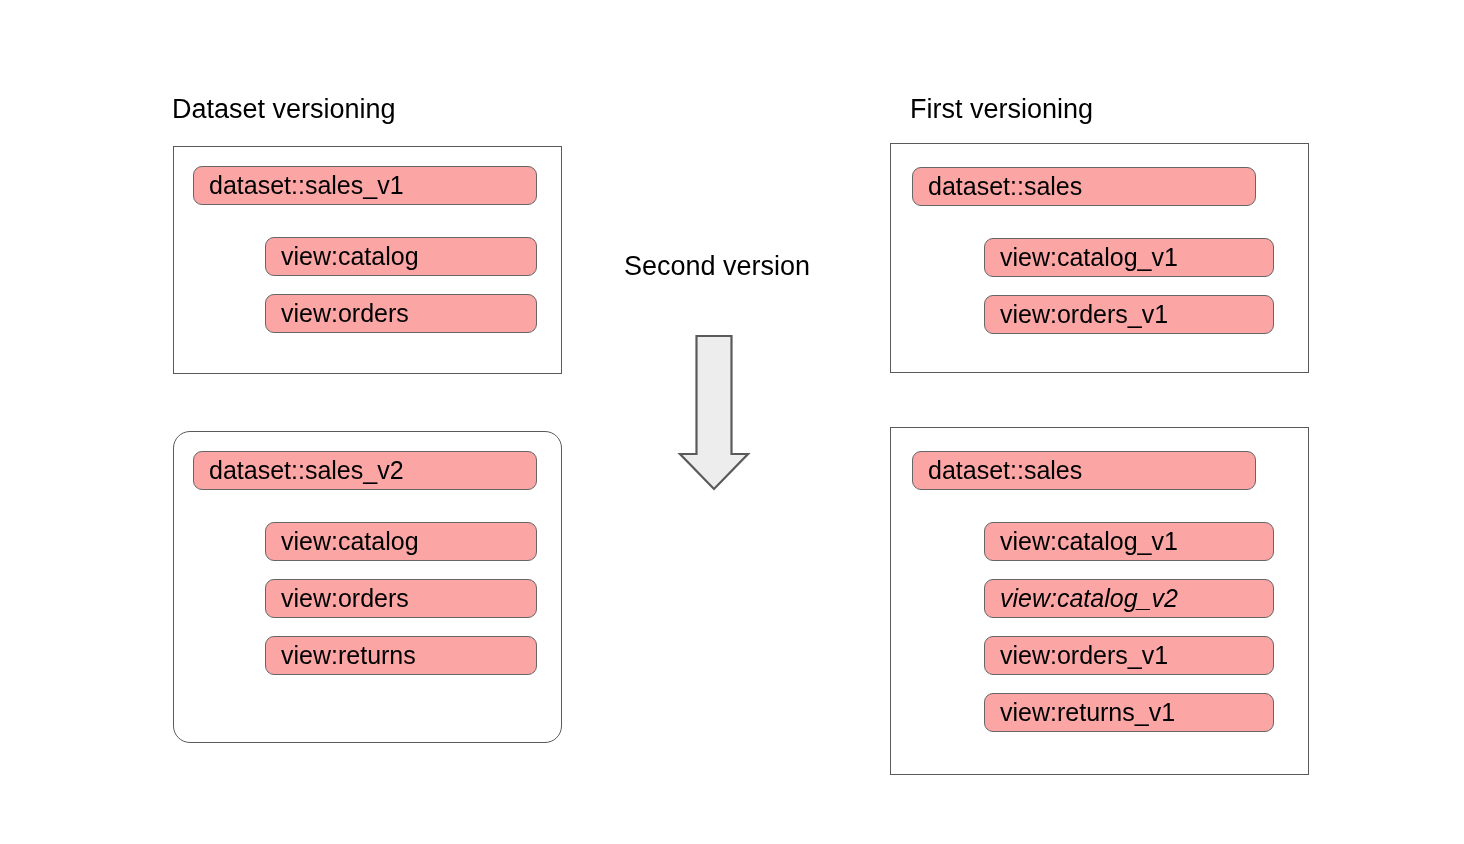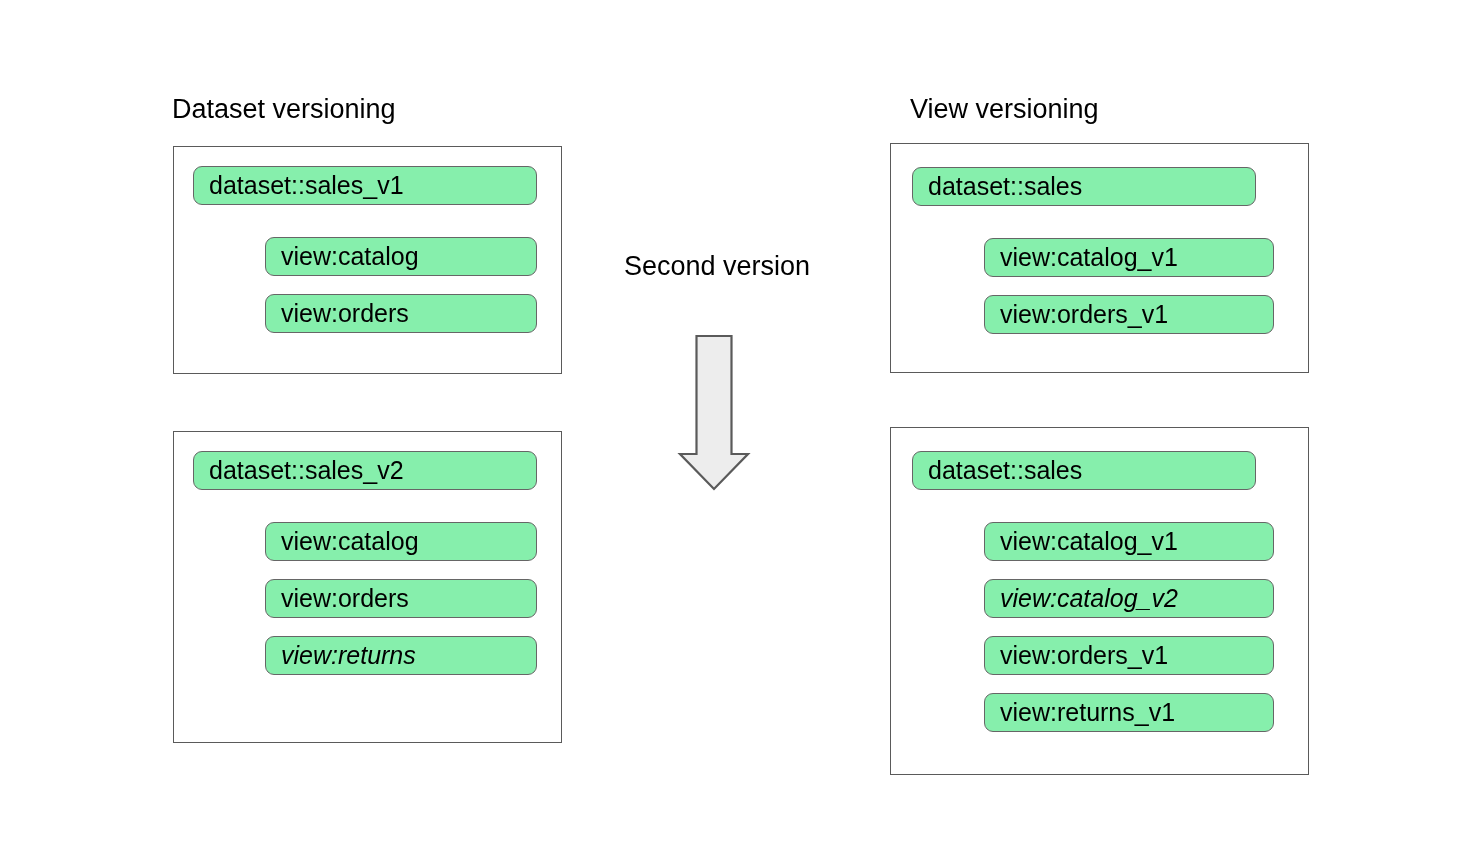--- a/index.html
+++ b/index.html
@@ -33,21 +33,21 @@
     position: absolute;
     box-sizing: border-box;
     border: 1.6px solid #5a5a5a;
     background: #ffffff;
   }
 
   .pill {
     position: absolute;
     box-sizing: border-box;
     height: 39px;
-    background: #86efac;
+    background: #fca5a5;
     border: 1.6px solid #666666;
     border-radius: 9px;
     display: flex;
     align-items: center;
     font-size: 25px;
     line-height: 1;
     color: #000000;
     padding-left: 15px;
     white-space: nowrap;
   }
@@ -71,37 +71,37 @@
 <div id="canvas">
 
   <div class="heading" style="left:148px; top:93px;">Dataset versioning</div>
 
   <div class="group-box" style="left:149px; top:146px; width:389px; height:228px;">
     <div class="pill" style="left:19px; top:19px; width:344px;">dataset::sales_v1</div>
     <div class="pill" style="left:91px; top:90px; width:272px;">view:catalog</div>
     <div class="pill" style="left:91px; top:147px; width:272px;">view:orders</div>
   </div>
 
-  <div class="group-box" style="left:149px; top:431px; width:389px; height:312px;">
+  <div class="group-box" style="left:149px; top:431px; width:389px; height:312px;border-radius:17px;">
     <div class="pill" style="left:19px; top:19px; width:344px;">dataset::sales_v2</div>
     <div class="pill" style="left:91px; top:90px; width:272px;">view:catalog</div>
     <div class="pill" style="left:91px; top:147px; width:272px;">view:orders</div>
-    <div class="pill" style="left:91px; top:204px; width:272px;font-style:italic;">view:returns</div>
+    <div class="pill" style="left:91px; top:204px; width:272px;">view:returns</div>
   </div>
 
   <div class="center-label" style="left:600px; top:250px; width:180px;">Second version</div>
 
   <div class="arrow-wrap" style="left:650px; top:334px; width:86px; height:160px;">
     <svg width="86" height="160" viewBox="0 0 86 160" xmlns="http://www.w3.org/2000/svg">
       <polygon points="22.5,2 57.5,2 57.5,120 74,120 40,155 6,120 22.5,120" fill="#ededed" stroke="#5a5a5a" stroke-width="2.2" stroke-linejoin="miter"></polygon>
     </svg>
   </div>
 
 
-  <div class="heading" style="left:886px; top:93px;">View versioning</div>
+  <div class="heading" style="left:886px; top:93px;">First versioning</div>
 
   <div class="group-box" style="left:866px; top:143px; width:419px; height:230px;">
     <div class="pill" style="left:21px; top:23px; width:344px;">dataset::sales</div>
     <div class="pill" style="left:93px; top:94px; width:290px;">view:catalog_v1</div>
     <div class="pill" style="left:93px; top:151px; width:290px;">view:orders_v1</div>
   </div>
 
   <div class="group-box" style="left:866px; top:427px; width:419px; height:348px;">
     <div class="pill" style="left:21px; top:23px; width:344px;">dataset::sales</div>
     <div class="pill" style="left:93px; top:94px; width:290px;">view:catalog_v1</div>

